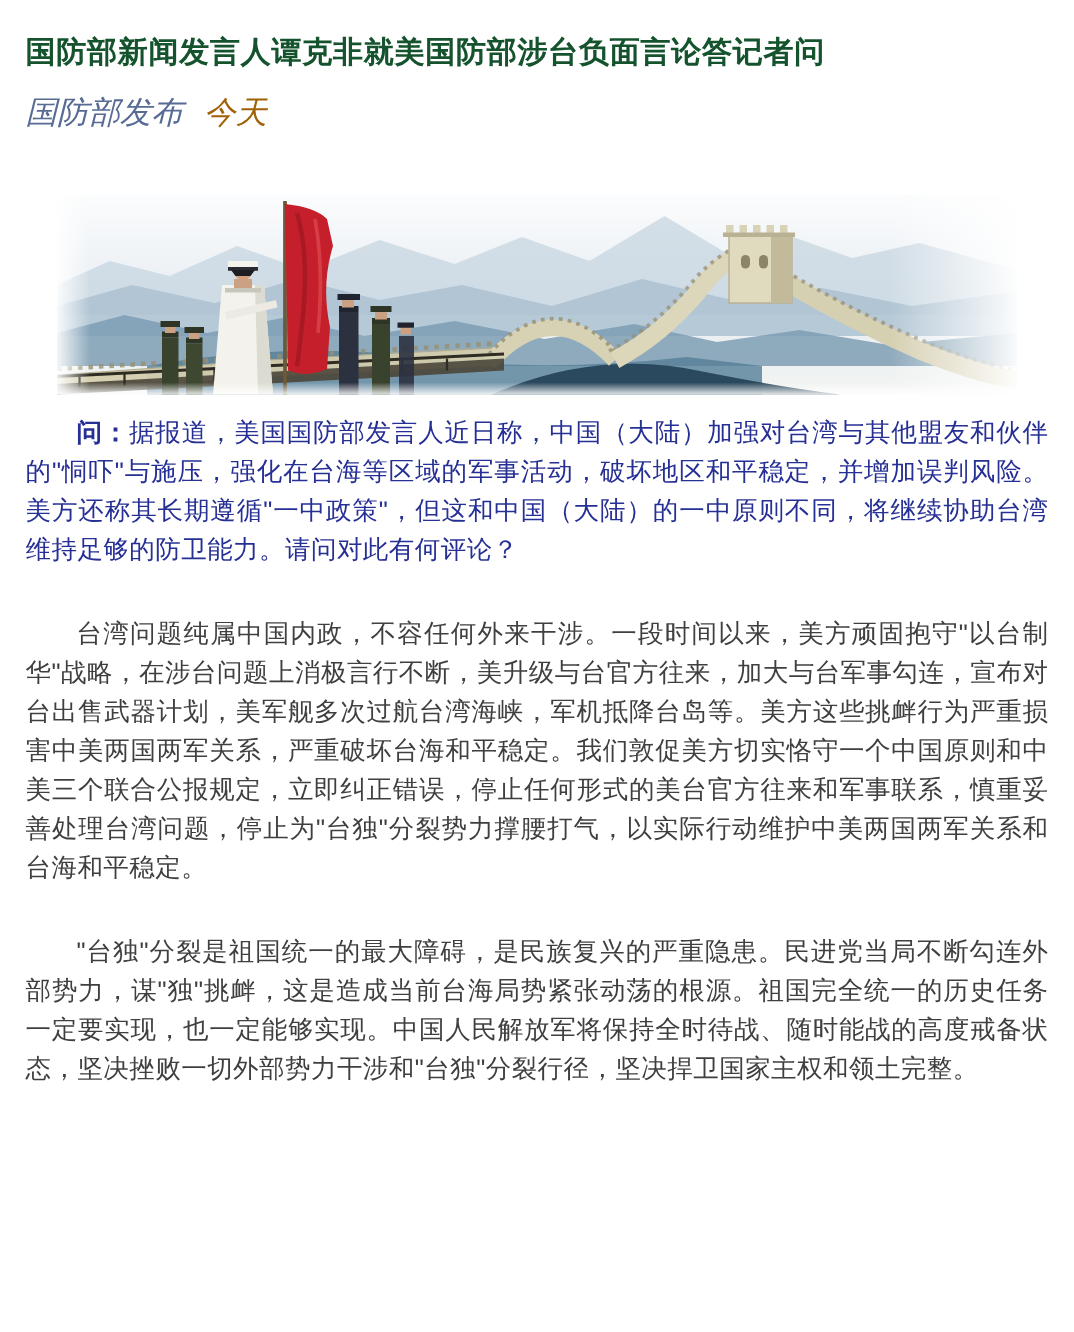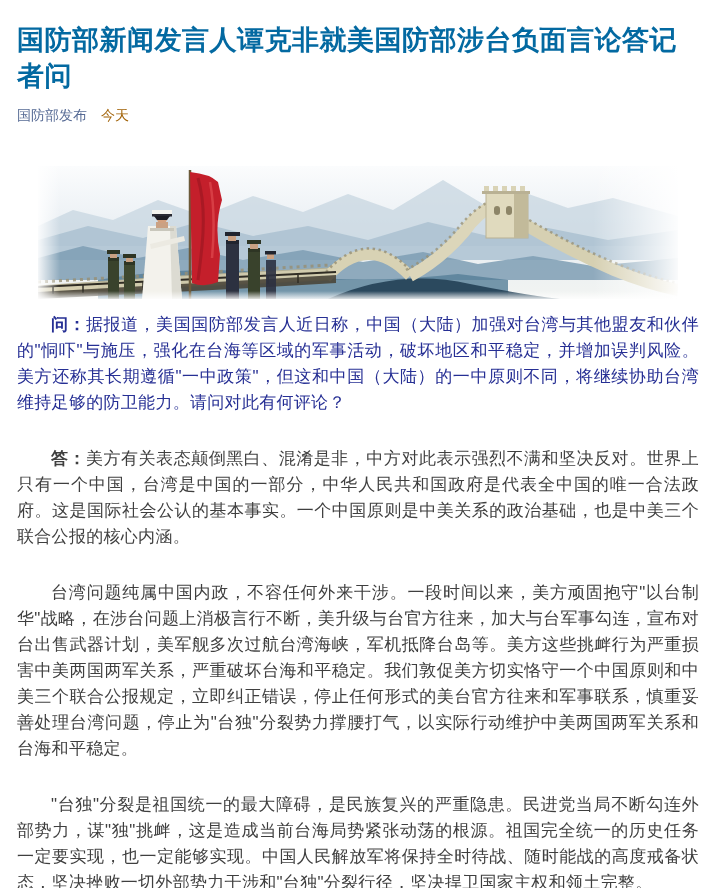--- a/index.html
+++ b/index.html
@@ -7,32 +7,33 @@
   body {
     width: 716px;
     height: 888px;
     overflow: hidden;
     font-family: "Liberation Sans", "DejaVu Sans", sans-serif;
     background: #ffffff;
   }
   .article { width: 716px; }
   .article-head { padding: 22px 17px 0 17px; }
   .title {
-    font-size: 27px;
+    font-size: 20px;
     line-height: 1.35;
     font-weight: 700;
-    color: #0369a1;
+    color: #14532d;
     letter-spacing: 0.5px;
   }
   .byline {
     margin-top: 12px;
-    font-size: 14px;
+    font-size: 21px;
     display: flex;
     align-items: center;
     gap: 14px;
+    font-style: italic;
   }
   .account-link { color: #576b95; cursor: pointer; }
   .publish-date { color: #a16207; }
   .banner-wrap {
     margin: 41px 38px 0 38px;
     width: 640px;
     height: 133px;
   }
   .banner-wrap svg { display: block; }
   .content {
@@ -173,20 +174,19 @@
 
       <rect x="555" y="0" width="85" height="133" fill="url(#fadeR)"></rect>
       <rect x="0" y="0" width="22" height="133" fill="url(#fadeL)"></rect>
       <rect x="0" y="125" width="640" height="8" fill="url(#fadeB)"></rect>
     </svg>
   </div>
 
   <div class="content">
     <p class="question"><b>问：</b><span>据报道，美国国防部发言人近日称，中国（大陆）加强对台湾与其他盟友和伙伴的"恫吓"与施压，强化在台海等区域的军事活动，破坏地区和平稳定，并增加误判风险。美方还称其长期遵循"一中政策"，但这和中国（大陆）的一中原则不同，将继续协助台湾维持足够的防卫能力。请问对此有何评论？</span></p>
 
-    <p><b>答：</b><span>美方有关表态颠倒黑白、混淆是非，中方对此表示强烈不满和坚决反对。世界上只有一个中国，台湾是中国的一部分，中华人民共和国政府是代表全中国的唯一合法政府。这是国际社会公认的基本事实。一个中国原则是中美关系的政治基础，也是中美三个联合公报的核心内涵。</span></p>
 
     <p>台湾问题纯属中国内政，不容任何外来干涉。一段时间以来，美方顽固抱守"以台制华"战略，在涉台问题上消极言行不断，美升级与台官方往来，加大与台军事勾连，宣布对台出售武器计划，美军舰多次过航台湾海峡，军机抵降台岛等。美方这些挑衅行为严重损害中美两国两军关系，严重破坏台海和平稳定。我们敦促美方切实恪守一个中国原则和中美三个联合公报规定，立即纠正错误，停止任何形式的美台官方往来和军事联系，慎重妥善处理台湾问题，停止为"台独"分裂势力撑腰打气，以实际行动维护中美两国两军关系和台海和平稳定。</p>
 
     <p>"台独"分裂是祖国统一的最大障碍，是民族复兴的严重隐患。民进党当局不断勾连外部势力，谋"独"挑衅，这是造成当前台海局势紧张动荡的根源。祖国完全统一的历史任务一定要实现，也一定能够实现。中国人民解放军将保持全时待战、随时能战的高度戒备状态，坚决挫败一切外部势力干涉和"台独"分裂行径，坚决捍卫国家主权和领土完整。</p>
   </div>
 
 </div>
 
 </body></html>

